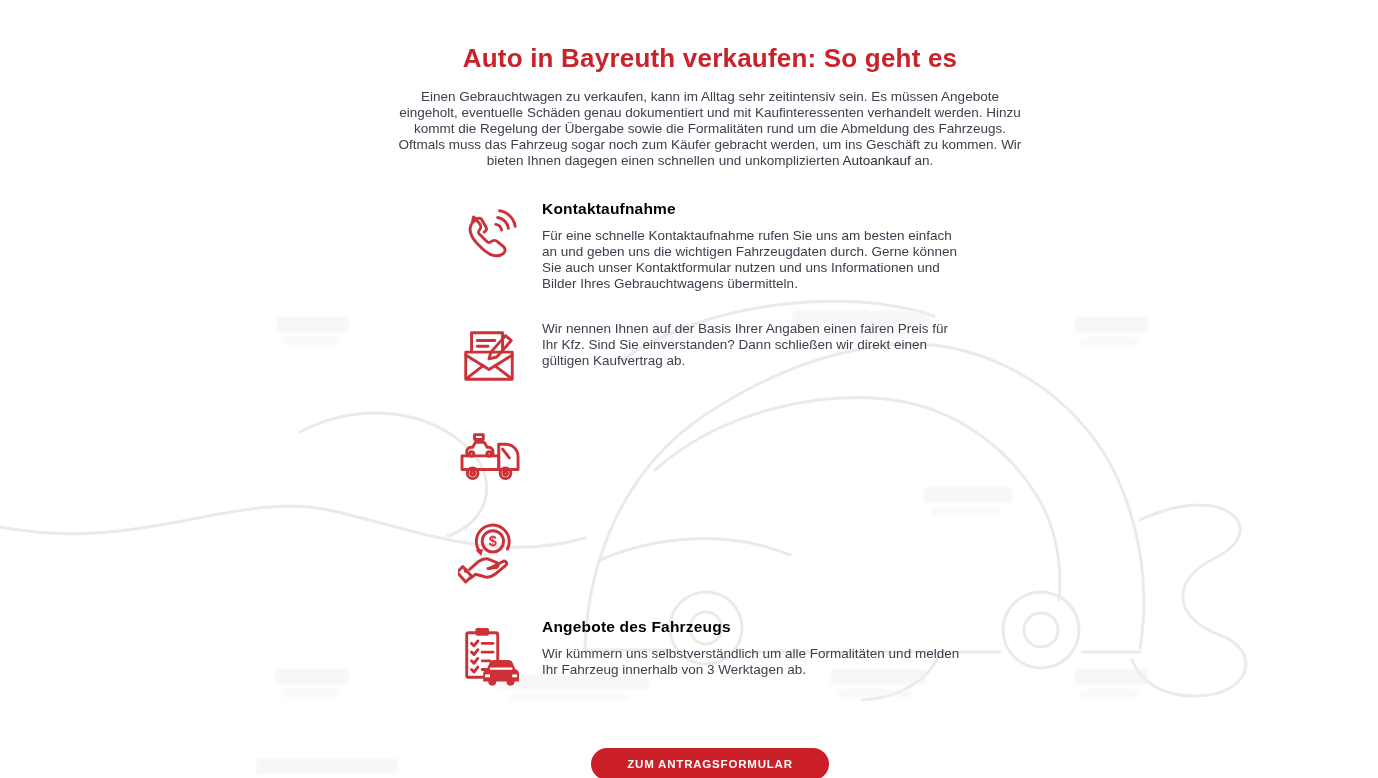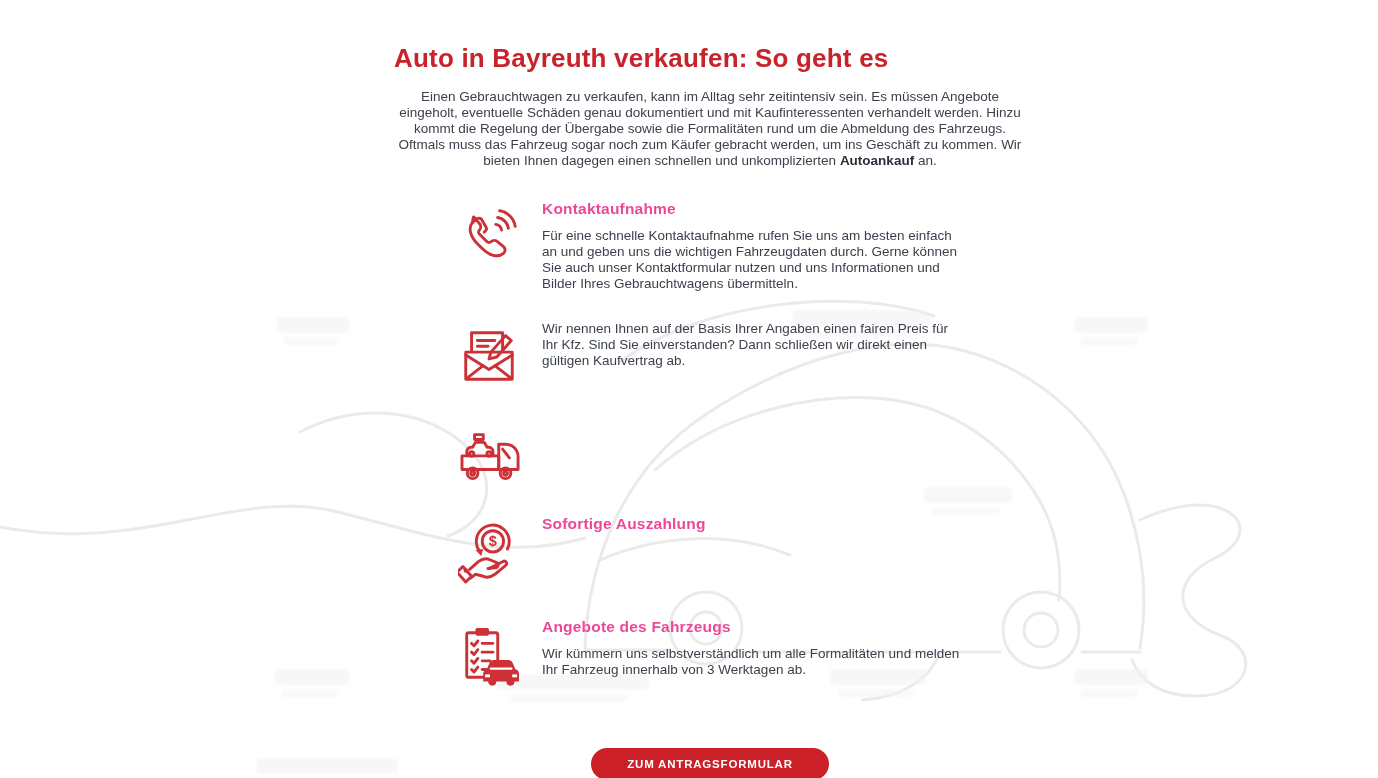--- a/index.html
+++ b/index.html
@@ -10,32 +10,32 @@
   
   .bg-layer { position: absolute; inset: 0; z-index: 0; pointer-events: none; }
   .bg-sketch { position: absolute; left: 0; top: 0; }
   .watermark { position: absolute; opacity: 0.5; filter: blur(1.2px); }
   .watermark .wline1 { background: #f1f1f1; border-radius: 3px; height: 16px; }
   .watermark .wline2 { background: #f4f4f4; border-radius: 3px; height: 8px; margin-top: 4px; width: 78%; margin-left: 8%; }
 
   
   .content { position: relative; z-index: 1; width: 632px; margin-left: 394px; padding-top: 44px; }
 
-  .page-title { text-align: left; font-size: 26px; font-weight: 800; letter-spacing: 0.2px;
+  .page-title { text-align: center; font-size: 26px; font-weight: 800; letter-spacing: 0.2px;
     color: #c8232b; line-height: 28px; }
 
   .intro { margin-top: 17px; font-size: 13.5px; line-height: 16px; text-align: center;
     color: #3b414c; }
-  .intro strong { font-weight: 700; color: #2a2f3a; }
+  .intro strong { font-weight: 400; color: #2a2f3a; }
 
   .steps { margin-top: 31px; padding-left: 64px; }
   .step-row { display: flex; align-items: flex-start; margin-bottom: 29px; }
   .step-icon { flex: 0 0 66px; margin-right: 18px; padding-top: 4px; }
   .step-text { max-width: 420px; }
-  .step-title { font-size: 15.5px; font-weight: 800; color: #ec4899; letter-spacing: 0.2px;
+  .step-title { font-size: 15.5px; font-weight: 800; color: #000000; letter-spacing: 0.2px;
     margin-bottom: 10px; }
   .step-body { font-size: 13.5px; line-height: 16px; color: #3b414c; }
 
   .cta-row { text-align: center; margin-top: 54px; }
   .cta-button { display: inline-block; background: #cb2027; color: #ffffff; border: none;
     font-family: "Liberation Sans", sans-serif; font-size: 11.5px; font-weight: 700;
     letter-spacing: 0.8px; padding: 10px 36px; border-radius: 17px; cursor: pointer; }
 </style>
 </head>
 <body>
@@ -160,21 +160,20 @@
             <text x="36" y="28" text-anchor="middle" font-size="15" font-weight="bold" fill="#cc3138" stroke="none" font-family="Liberation Sans, sans-serif">$</text>
             <path d="M22 33 A17 17 0 1 1 51 31"></path>
             <path d="M24 38 l-6 -6 8 -1 z" fill="#cc3138" stroke="none"></path>
             <path d="M12 52 l9 -8 c4 -3 8 -4 12 -2 l7 3 c2 1 2 4 0 5 l-9 1"></path>
             <path d="M32 51 l14 -7 c3 -2 6 2 3 4 l-11 9 c-4 3 -8 4 -12 2 l-8 -2 -5 4"></path>
             <path d="M5 49 l9 10 -6 6 -9 -10 z"></path>
             <circle cx="8" cy="53" r="0.8" fill="#cc3138"></circle>
           </svg>
         </div>
         <div class="step-text">
-          <div class="step-title">Sofortige Auszahlung</div>
         </div>
       </div>
 
       <div class="step-row">
         <div class="step-icon">
           <svg width="62" height="68" viewBox="0 0 64 70" fill="none" stroke="#cc3138" stroke-width="3" stroke-linecap="round" stroke-linejoin="round">
             <rect x="9" y="11" width="32" height="46" rx="2"></rect>
             <rect x="18" y="6" width="14" height="8" rx="2" fill="#cc3138" stroke="none"></rect>
             <path d="M14 22 l2.5 2.5 4 -5"></path>
             <path d="M25 22 h11"></path>

